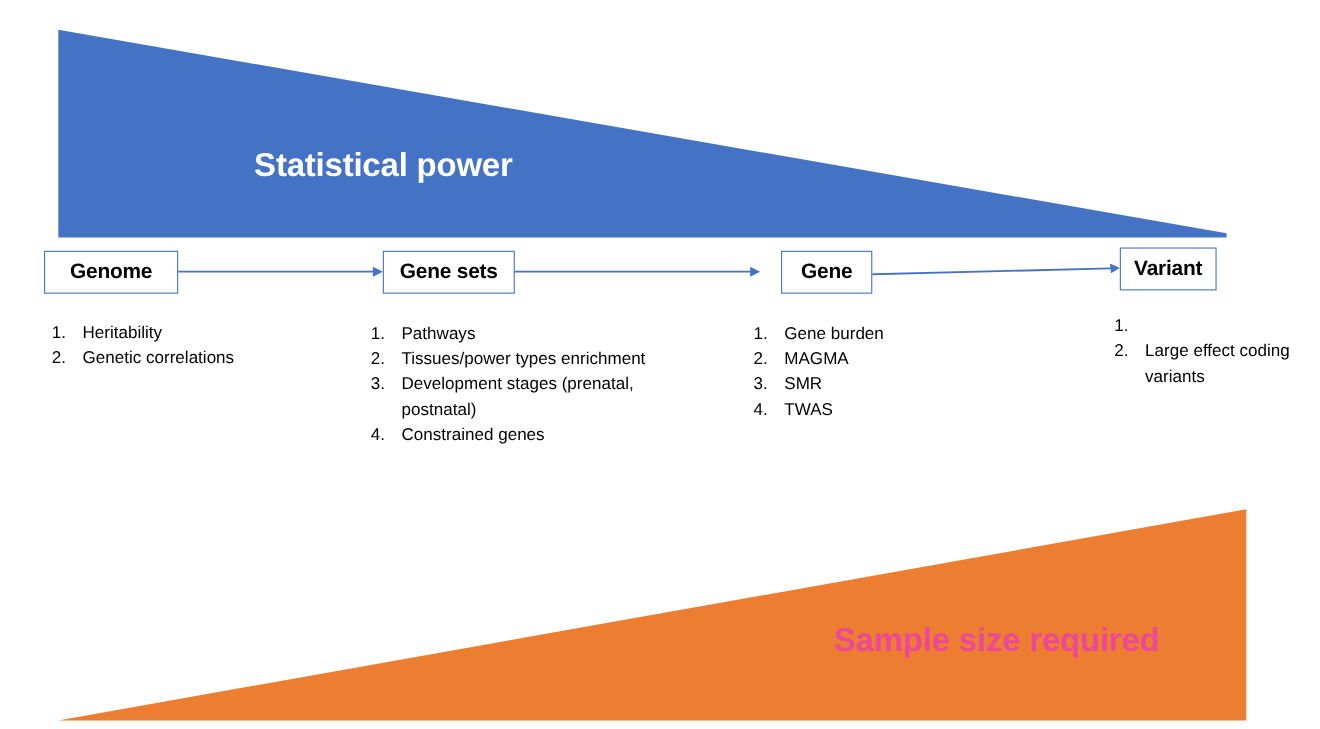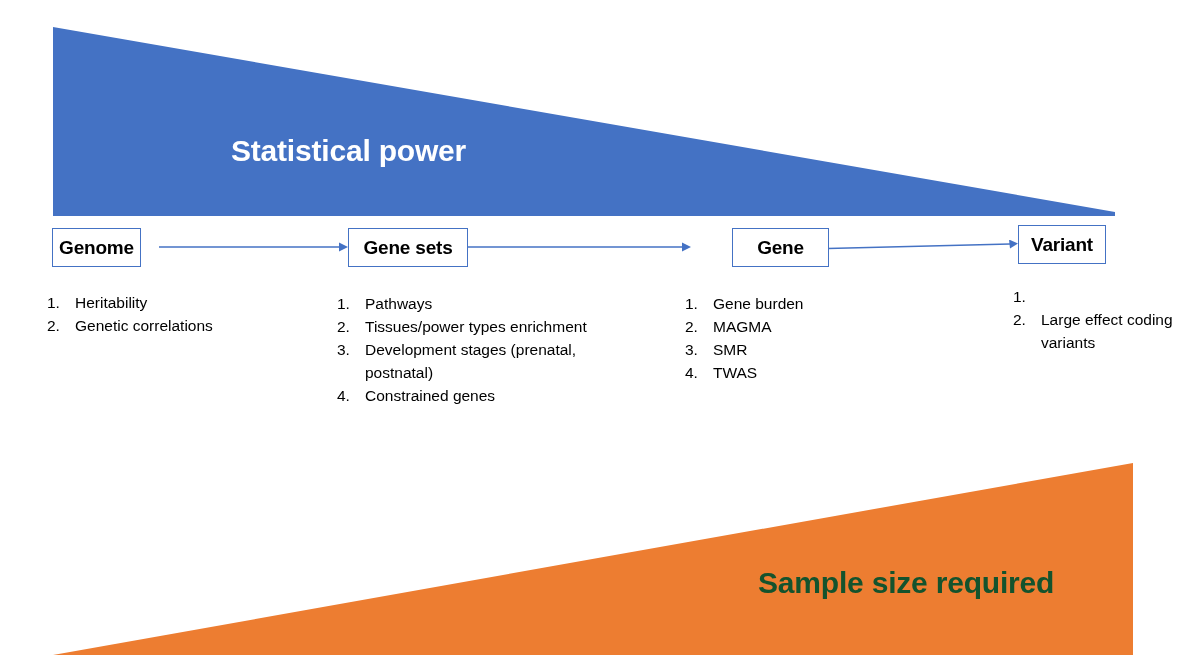--- a/index.html
+++ b/index.html
@@ -57,23 +57,23 @@
     background: #ffffff;
     color: #000000;
     font-weight: bold;
     font-size: 19px;
     display: flex;
     align-items: center;
     justify-content: center;
     height: 39px;
     letter-spacing: -0.2px;
   }
-  #box-genome   { left: 52px;   top: 228px; width: 89px; align-items: center; }
+  #box-genome   { left: 40px;   top: 228px; width: 122px; align-items: center; }
   #box-genesets { left: 348px;  top: 228px; width: 120px; }
-  #box-gene     { left: 732px;  top: 228px; width: 97px;  }
+  #box-gene     { left: 710px;  top: 228px; width: 83px;  }
   #box-variant  { left: 1018px; top: 225px; width: 88px;  }
 
   
   .connector {
     position: absolute;
     height: 14px;
     top: 240px;
     pointer-events: none;
   }
   #conn-1 { left: 159px; width: 190px; }
@@ -108,21 +108,21 @@
 
 <div id="canvas" style="background: rgb(255, 255, 255);">
 
   <svg class="wedge-svg" viewBox="0 0 1200 663" xmlns="http://www.w3.org/2000/svg">
     <polygon id="power-wedge-shape" points="53,27 1115,212 1115,216 53,216" fill="#4472C4"></polygon>
     <polygon id="sample-wedge-shape" points="1133,463 1133,655 53,655" fill="#ED7D31"></polygon>
   </svg>
 
   <div class="wedge-label" id="power-label" style="color: rgb(255, 255, 255);">Statistical power</div>
 
-  <div class="wedge-label" id="sample-label" style="color: #14532d;">Sample size required</div>
+  <div class="wedge-label" id="sample-label" style="color: #ec4899;">Sample size required</div>
 
   <div class="connector" id="conn-1">
     <svg width="100%" height="14" viewBox="0 0 190 14" preserveAspectRatio="none" xmlns="http://www.w3.org/2000/svg">
       <line x1="0" y1="7" x2="181" y2="7" stroke="#4472C4" stroke-width="1.6"></line>
       <polygon points="180,2.5 189,7 180,11.5" fill="#4472C4"></polygon>
     </svg>
   </div>
   <div class="connector" id="conn-2">
     <svg width="100%" height="14" viewBox="0 0 224 14" preserveAspectRatio="none" xmlns="http://www.w3.org/2000/svg">
       <line x1="0" y1="7" x2="215" y2="7" stroke="#4472C4" stroke-width="1.6"></line>

